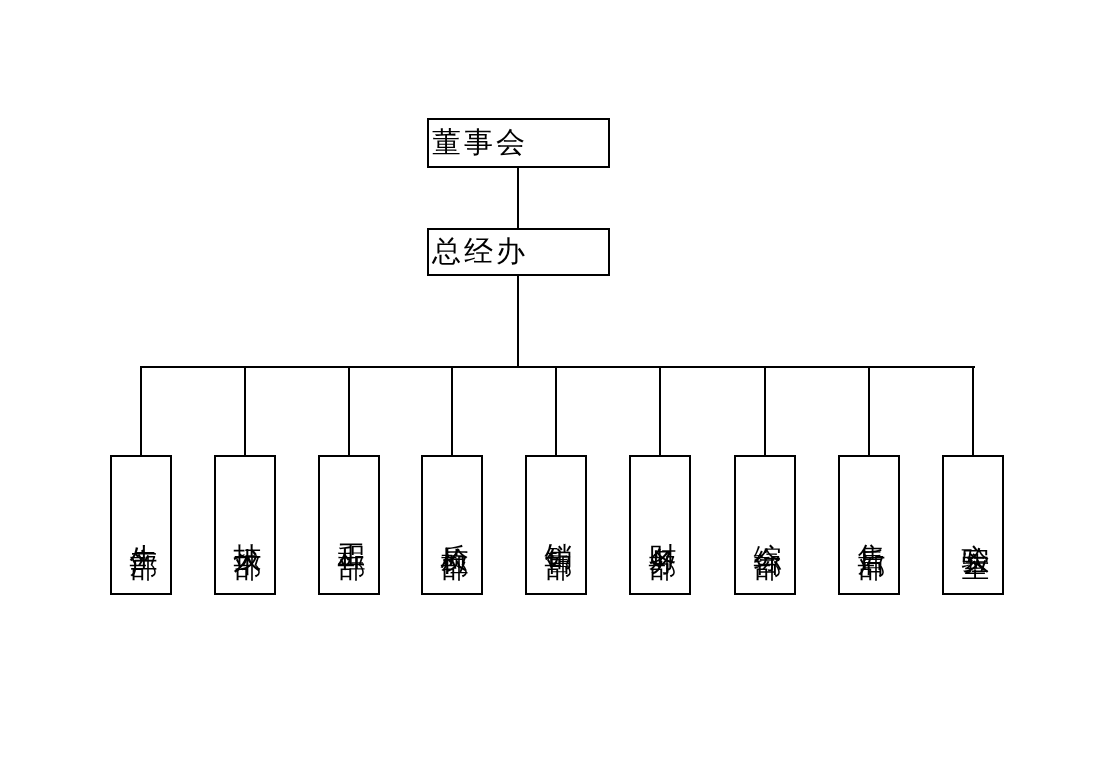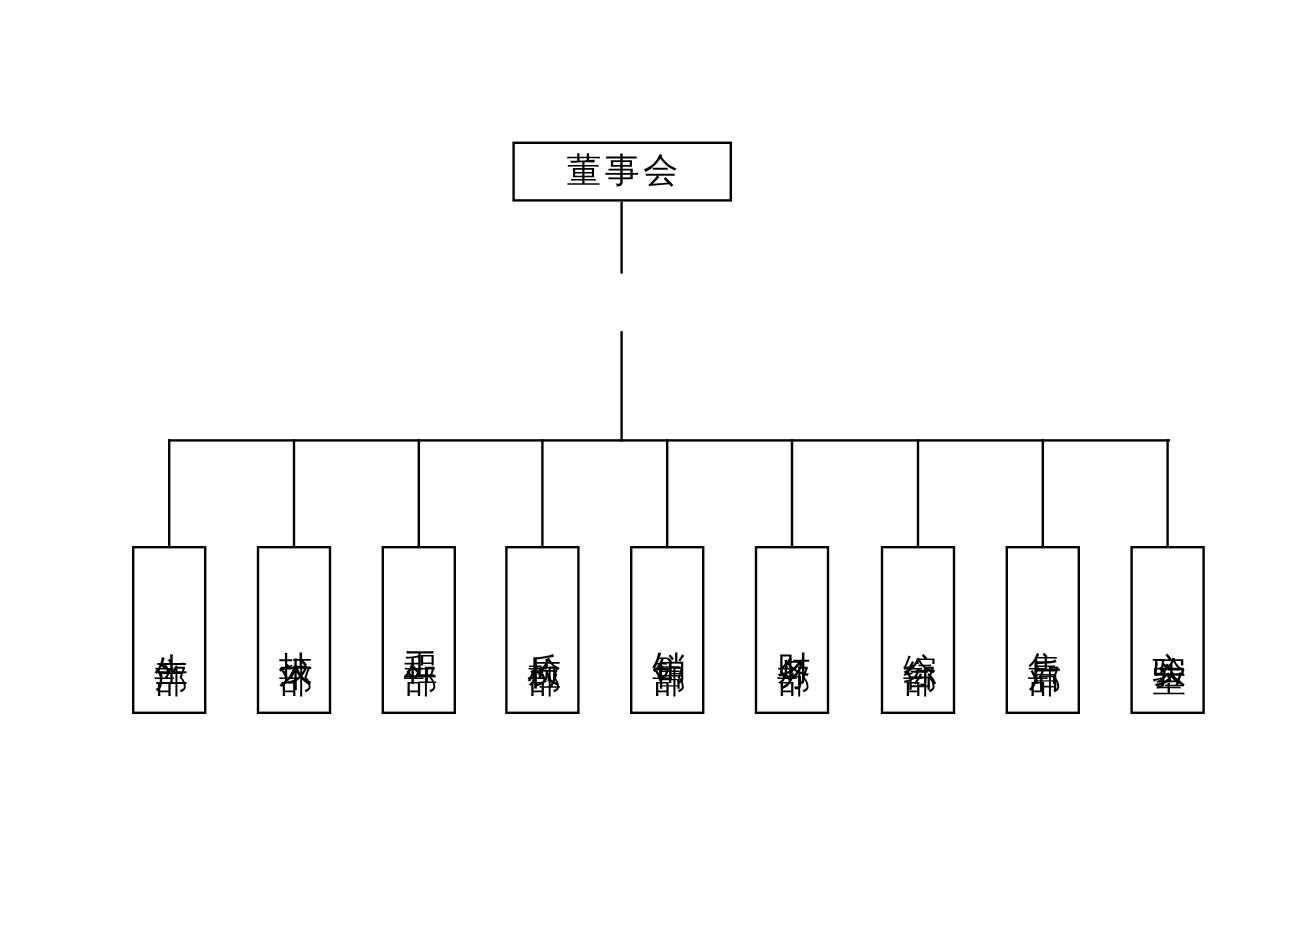--- a/index.html
+++ b/index.html
@@ -16,21 +16,21 @@
     color: #000000;
     overflow: hidden;
   }
   .node {
     position: absolute;
     box-sizing: border-box;
     border: 2px solid #000000;
     background: #ffffff;
     display: flex;
     align-items: center;
-    justify-content: center;
+    justify-content: flex-start;
   }
   .node-h {
     left: 427px;
     width: 183px;
     font-size: 29px;
     letter-spacing: 3px;
     text-indent: 3px; 
     white-space: nowrap;
   }
   #node-root   { top: 118px; height: 50px; }
@@ -86,20 +86,23 @@
 <body>
 
 <div id="canvas">
 
   <div class="node node-h" id="node-root">
     <span>董事会</span>
   </div>
 
   <div class="line vline" id="conn-root-office"></div>
 
+  <div class="node node-h" id="node-office">
+    <span>总经办</span>
+  </div>
 
   <div class="line vline" id="conn-office-bus"></div>
 
   <div class="line hline" id="bus-line"></div>
 
   <div class="line vline drop" id="drop-0"></div>
   <div class="line vline drop" id="drop-1"></div>
   <div class="line vline drop" id="drop-2"></div>
   <div class="line vline drop" id="drop-3"></div>
   <div class="line vline drop" id="drop-4"></div>

